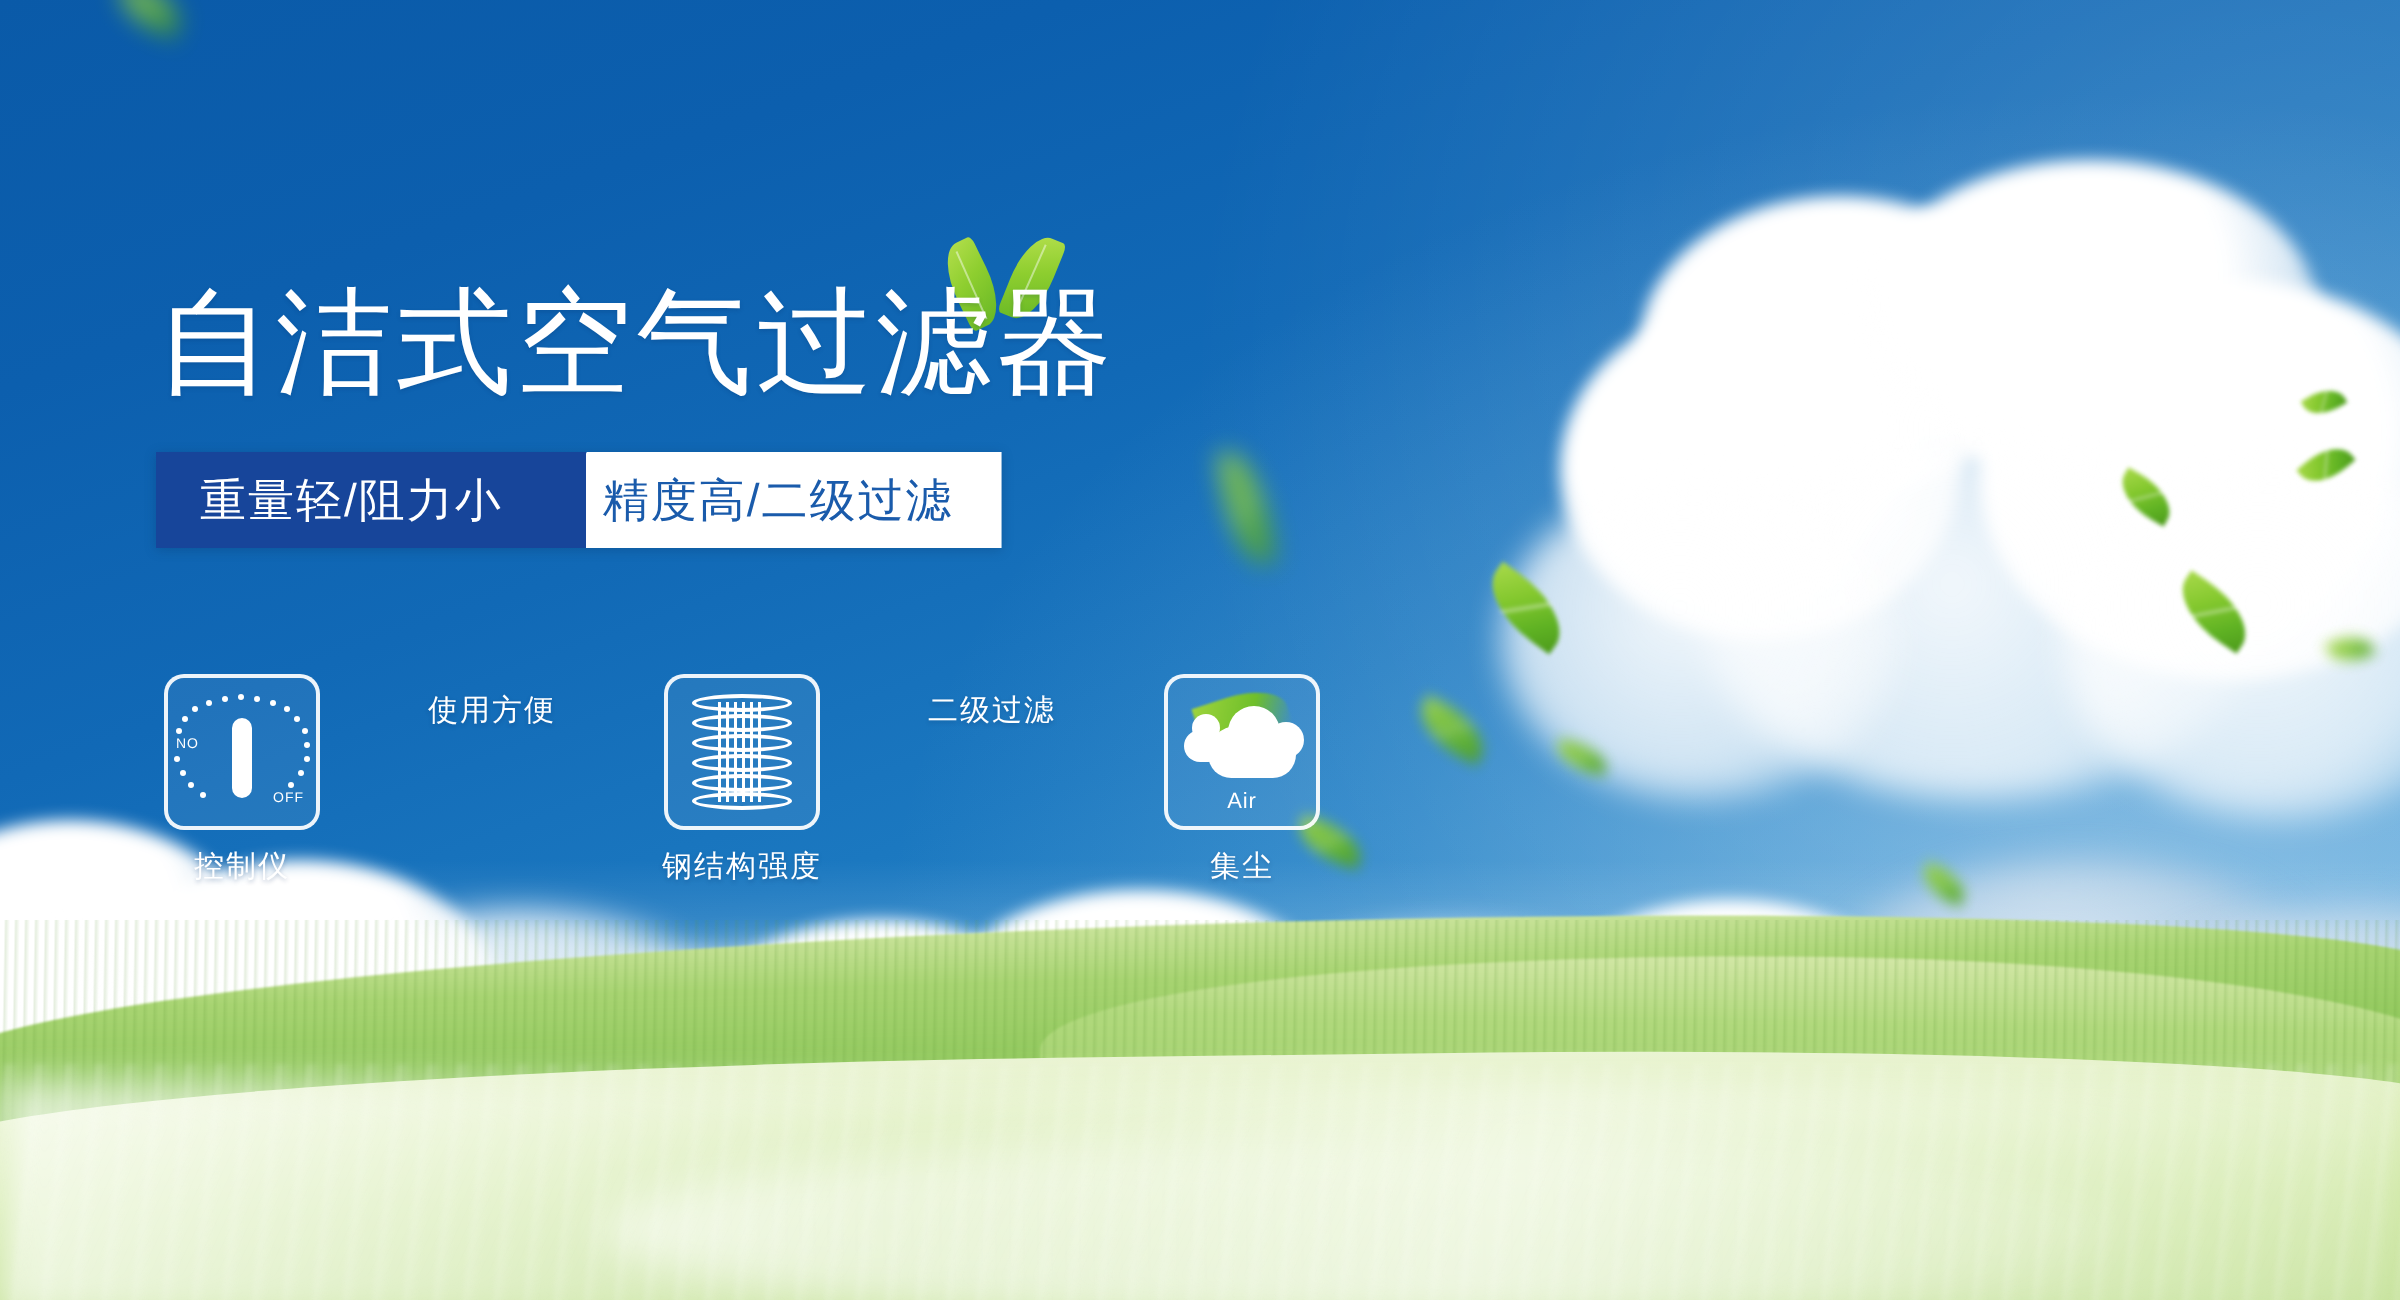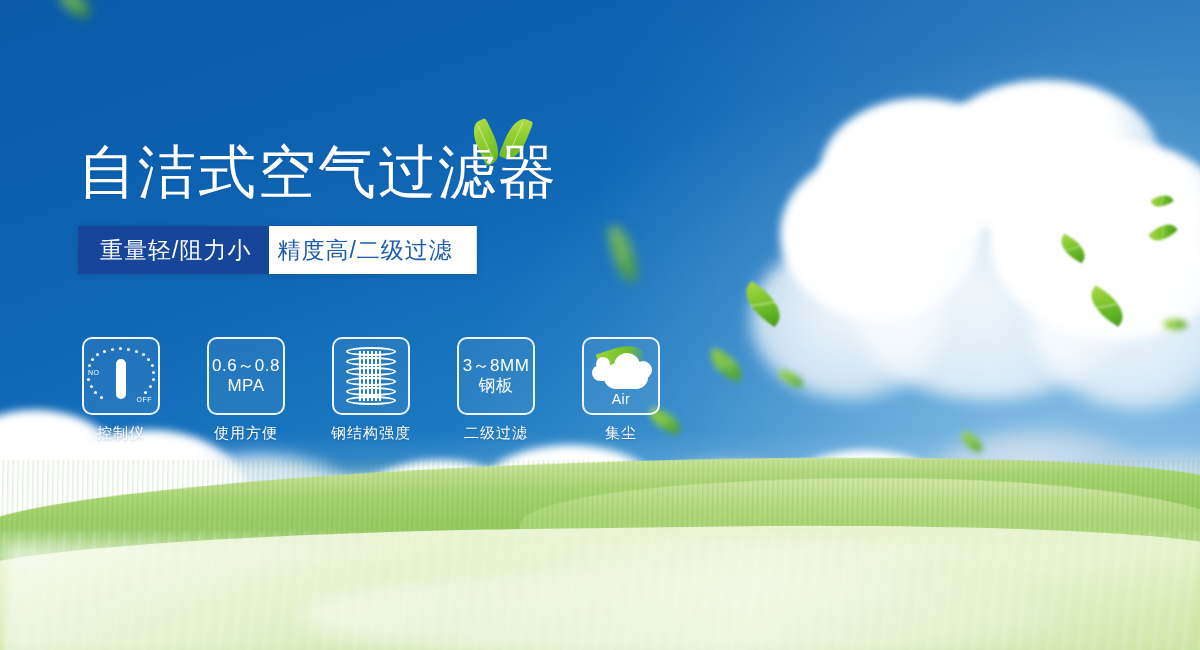--- a/index.html
+++ b/index.html
@@ -145,21 +145,21 @@
 
   
   .tagline{
     position:relative;margin-top:18px;display:inline-flex;height:48px;
     filter:drop-shadow(0 1px 3px rgba(0,30,70,.22));
   }
   .tag-left{
     background:#17459a;
     color:#ffffff;
     display:flex;align-items:center;
-    padding:0 18px 0 22px;
+    padding:0 42px 0 22px;
     font-size:23px;letter-spacing:1px;font-weight:400;
     position:relative;z-index:1;
   }
   .tag-right{
     background:#ffffff;
     color:#1a5bab;
     display:flex;align-items:center;
     padding:0 24px 0 30px;
     font-size:23px;letter-spacing:1px;font-weight:400;
     position:relative;margin-left:-22px;
@@ -227,21 +227,21 @@
   }
   .aircloud .swoosh{
     position:absolute;left:8px;top:0px;width:46px;height:22px;
     background:linear-gradient(120deg,#9ed43c 0%, #6fbf2a 60%, rgba(120,200,50,0) 100%);
     border-radius:0 60% 0 60%;
     transform:rotate(-18deg);
     filter:blur(.4px);
   }
   .aircloud .airtxt{
     position:absolute;left:0;right:0;bottom:-2px;text-align:center;
-    font-size:14px;color:#fff;letter-spacing:.4px;
+    font-size:11px;color:#fff;letter-spacing:.4px;
   }
 </style>
 </head>
 <body>
 
 <div class="banner">
 
   <div class="sky-glow"></div>
 
   <div class="cloud" id="cloud-right">
@@ -401,51 +401,39 @@
           <div class="dot" style="left:6px;top:46px;"></div>
           <div class="dot" style="left:12px;top:51px;"></div>
           <div class="gno">NO</div>
           <div class="goff">OFF</div>
         </div>
       </div>
       <div class="flabel">控制仪</div>
     </div>
 
     <div class="feature">
-      <div class="fbox">
-        <div class="ftext">
-          <div>0.6～0.8</div>
-          <div>MPA</div>
-        </div>
-      </div>
       <div class="flabel">使用方便</div>
     </div>
 
     <div class="feature">
       <div class="fbox">
         <div class="coil">
           <div class="hatch"></div>
           <div class="ring" style="top:0px;"></div>
           <div class="ring" style="top:10px;"></div>
           <div class="ring" style="top:20px;"></div>
           <div class="ring" style="top:30px;"></div>
           <div class="ring" style="top:40px;"></div>
           <div class="ring" style="top:49px;"></div>
         </div>
       </div>
       <div class="flabel">钢结构强度</div>
     </div>
 
     <div class="feature">
-      <div class="fbox">
-        <div class="ftext">
-          <div>3～8MM</div>
-          <div>钢板</div>
-        </div>
-      </div>
       <div class="flabel">二级过滤</div>
     </div>
 
     <div class="feature">
       <div class="fbox">
         <div class="aircloud">
           <div class="swoosh"></div>
           <div class="csmall"></div>
           <div class="csmall-b"></div>
           <div class="cbig"></div>

